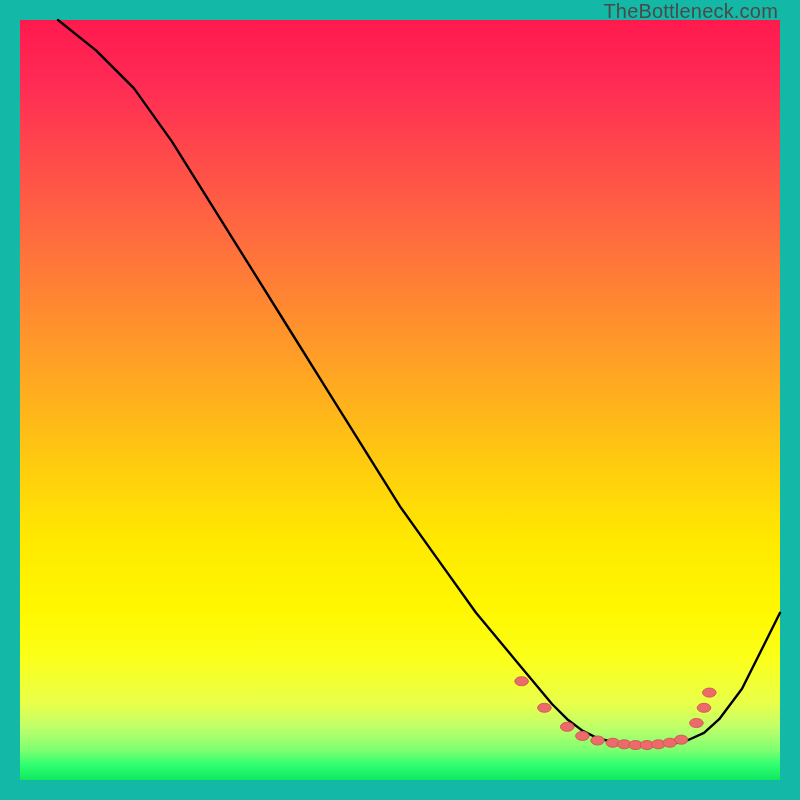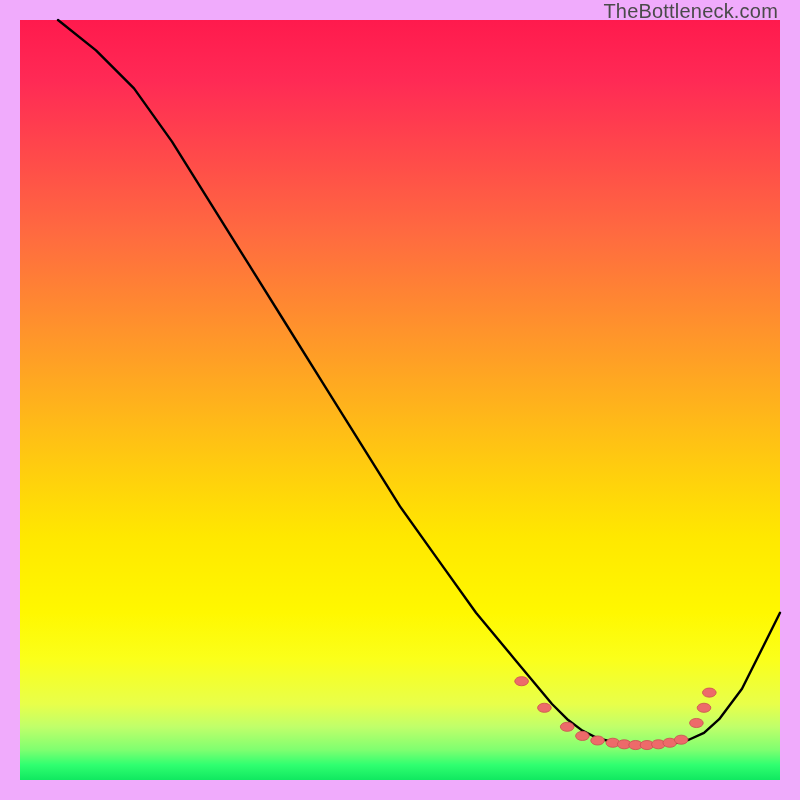--- a/index.html
+++ b/index.html
@@ -1,21 +1,21 @@
 <!DOCTYPE html>
 <html><head>
 <meta charset="utf-8">
 <style>
   * { margin: 0; padding: 0; box-sizing: border-box; }
   html, body { width: 800px; height: 800px; overflow: hidden; background: #000; }
   .wrapper {
     position: relative;
     width: 800px;
     height: 800px;
-    background: #f0abfc;
+    background: #14b8a6;
   }
   .plot-area {
     position: absolute;
     left: 20px;
     top: 20px;
     width: 760px;
     height: 760px;
     background: linear-gradient(to bottom,
       #ff1a4d 0%,
       #ff2a55 8%,

